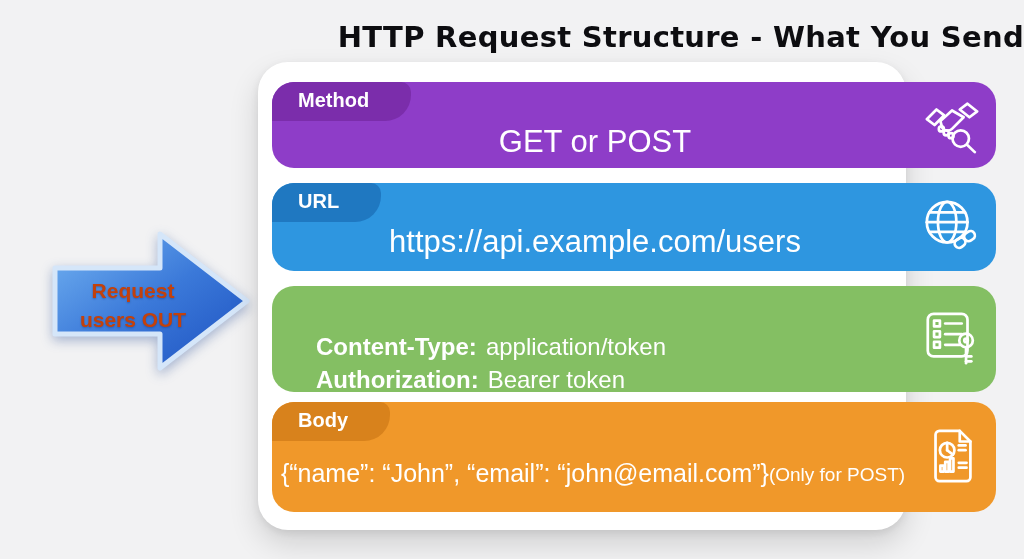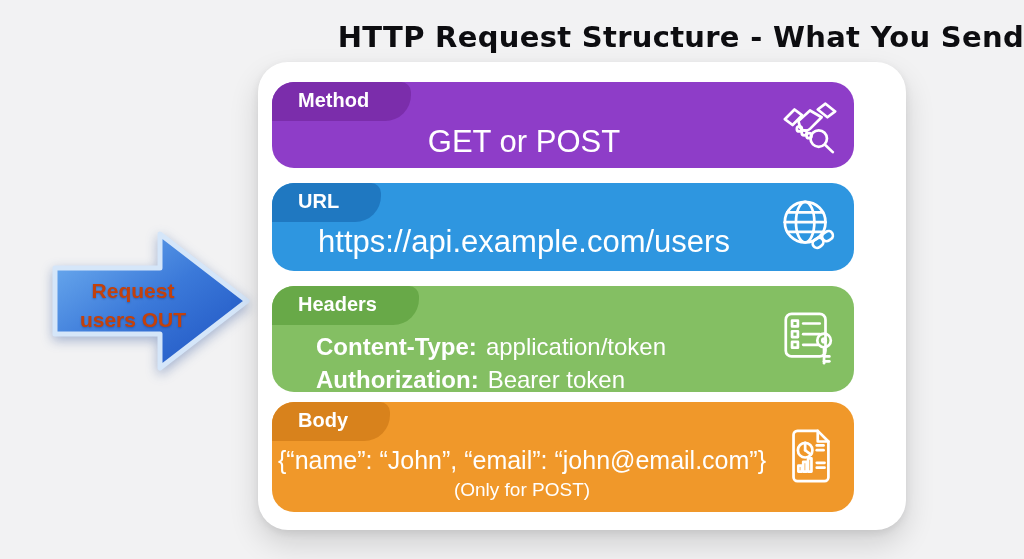--- a/index.html
+++ b/index.html
@@ -16,21 +16,21 @@
     font-size:29px;font-weight:800;letter-spacing:.3px;
     color:#0d0d10;
     font-family:"DejaVu Sans","Liberation Sans",sans-serif;
   }
   .card{
     position:absolute;left:258px;top:62px;width:648px;height:468px;
     background:#ffffff;border-radius:30px;
     box-shadow:0 14px 30px rgba(0,0,0,.14), 0 3px 8px rgba(0,0,0,.08);
   }
   .row{
-    position:absolute;left:14px;width:582px;
+    position:absolute;left:14px;width:724px;
     border-radius:22px;
     color:#fff;
   }
   .row-method {top:20px;height:86px;}
   .row-url    {top:121px;height:88px;}
   .row-headers{top:224px;height:106px;}
   .row-body   {top:340px;height:110px;text-align:center;}
   .tab{
     position:absolute;top:0;left:0;height:37px;
     display:flex;align-items:center;
@@ -45,21 +45,21 @@
     font-size:31px;color:#fff;
   }
   .row-url .main-line{font-size:31px;top:30px;}
   .hlines{
     position:absolute;left:44px;top:44px;
     font-size:24px;line-height:33px;color:#fff;
   }
   .hline .k{font-weight:bold;margin-right:9px;}
   .body-content{
     position:absolute;left:0;right:82px;top:38px;bottom:6px;
-    display:flex;flex-direction:column;align-items:center;justify-content:center;
+    display:flex;flex-direction:row;align-items:center;justify-content:center;
     color:#fff;
   }
   .body-json{font-size:25px;}
   .body-sub{font-size:19px;margin-top:4px;}
   .icon{
     position:absolute;right:13px;top:50%;transform:translateY(-50%);
     width:62px;height:62px;
   }
   .icon svg{width:100%;height:100%;stroke:#ffffff;fill:none;stroke-width:2.8;stroke-linecap:round;stroke-linejoin:round;}
   .arrow-svg{position:absolute;left:45px;top:228px;filter:drop-shadow(0 4px 6px rgba(20,60,140,.35));}
@@ -125,23 +125,20 @@
         <path d="M8.5 37 H45.5"></path>
         <g transform="translate(45 45) rotate(-35)">
           <rect x="-11.5" y="-4.5" width="11.5" height="9" rx="4.5"></rect>
           <rect x="0.5" y="-4.5" width="11.5" height="9" rx="4.5"></rect>
         </g>
       </svg>
     </span>
   </section>
 
   <section class="row row-headers" style="background: rgb(132, 191, 99);">
-    <div class="tab" style="background: rgb(104, 169, 72);">
-      <span>Headers</span>
-    </div>
     <div class="hlines">
       <div class="hline">
         <span class="k">Content-Type:</span><span>application/token</span>
       </div>
       <div class="hline">
         <span class="k">Authorization:</span><span>Bearer token</span>
       </div>
     </div>
     <span class="icon">
       <svg viewBox="0 0 64 64">

